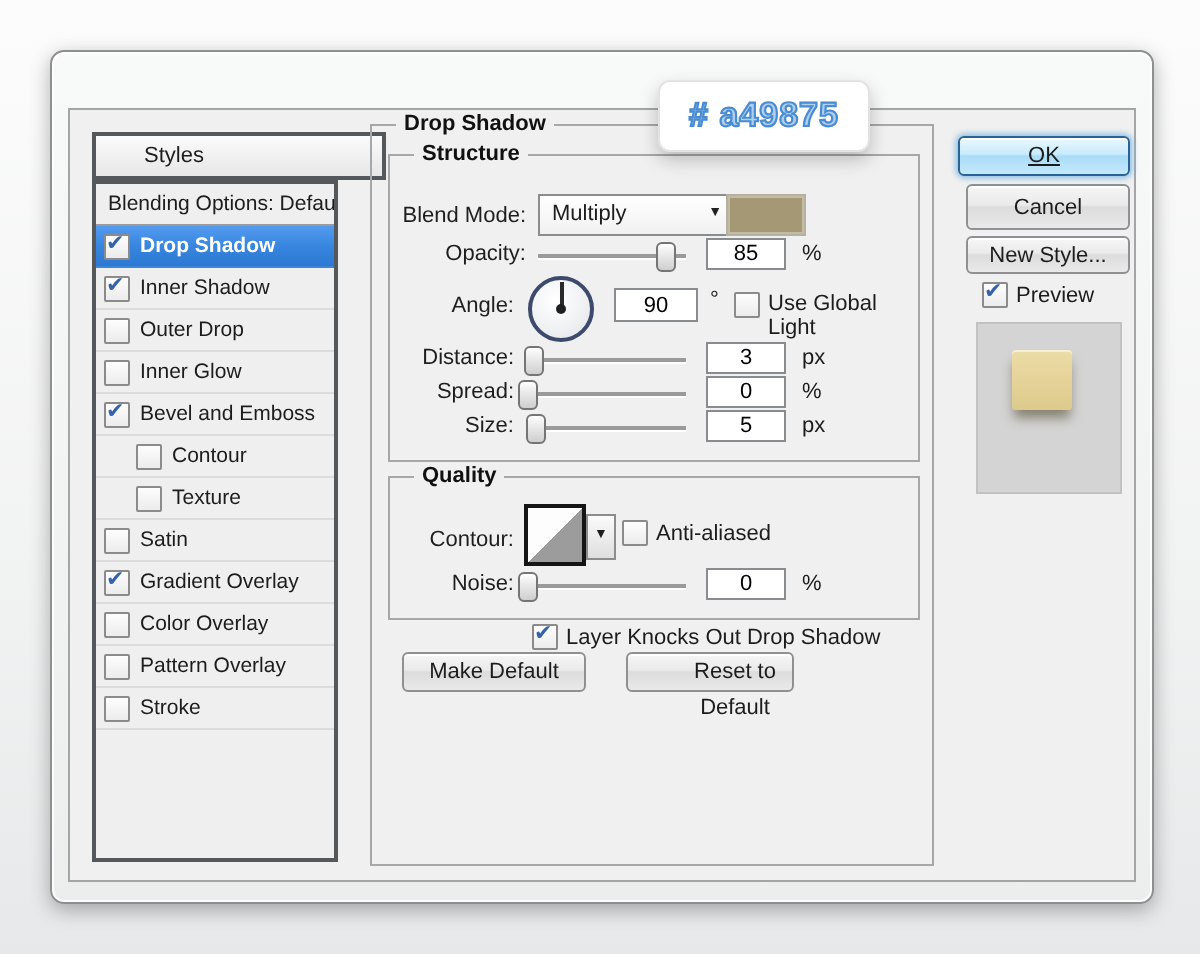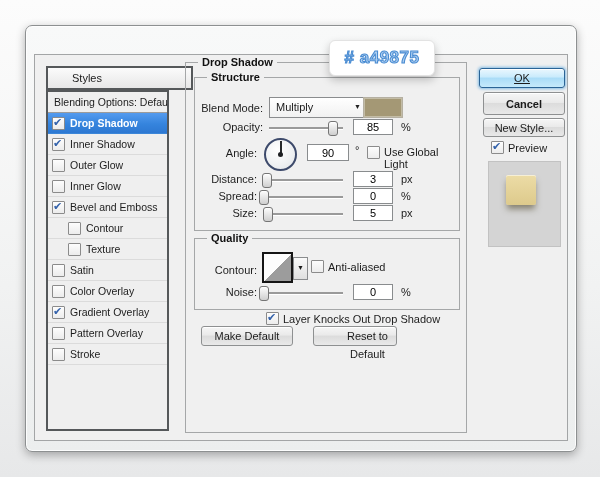--- a/index.html
+++ b/index.html
@@ -82,21 +82,21 @@
 
   
   .btn{position:absolute;height:20px;border:1px solid #8e9091;border-radius:3px;font-family:"Liberation Sans",sans-serif;font-size:11px;
     background:linear-gradient(180deg,#f6f6f6 0%,#eaeaea 45%,#dcdcdc 50%,#e9e9e9 100%);
     box-shadow:inset 0 1px 0 #fff;text-align:center;line-height:18px;color:#1c1c1c;cursor:pointer;padding:0;}
   .btn-make{left:15px;top:263px;width:92px;}
   .btn-reset{left:127px;top:263px;width:84px;padding-left:25px;}
   .btn-ok{left:444px;top:13px;width:86px;border:1px solid #2a6496;
     background:linear-gradient(180deg,#eaf7fe 0%,#c9ebfc 45%,#a9dcf7 50%,#c5e9fb 100%);
     box-shadow:0 0 3px 1px #86bce2, inset 0 1px 0 rgba(255,255,255,.9);text-decoration:underline;}
-  .btn-cancel{left:448px;top:37px;width:82px;height:23px;font-weight:bold;}
+  .btn-cancel{left:448px;top:37px;width:82px;height:23px;}
   .btn-newstyle{left:448px;top:63px;width:82px;height:19px;}
   .pv-check{position:absolute;left:456px;top:86px;}
   .pv-label{position:absolute;left:473px;top:87px;}
 
   .preview-panel{position:absolute;left:453px;top:106px;width:71px;height:84px;background:#d4d4d4;border:1px solid #c2c2c2;}
   .preview-square{position:absolute;left:17px;top:13px;width:30px;height:30px;border-radius:2px;
     box-shadow:0 5px 6px -1px rgba(70,60,30,.55), inset 0 1px 0 rgba(255,255,255,.55);}
 
   
   .tooltip{position:absolute;left:329px;top:40px;width:104px;height:34px;background:#fff;border:1px solid #e3e3e3;border-radius:6px;
@@ -123,21 +123,21 @@
           <div class="sb-item selected">
             <span class="cb checked"></span>
             <span class="sb-label">Drop Shadow</span>
           </div>
           <div class="sb-item">
             <span class="cb checked"></span>
             <span class="sb-label">Inner Shadow</span>
           </div>
           <div class="sb-item">
             <span class="cb"></span>
-            <span class="sb-label">Outer Glow</span>
+            <span class="sb-label">Outer Drop</span>
           </div>
           <div class="sb-item">
             <span class="cb"></span>
             <span class="sb-label">Inner Glow</span>
           </div>
           <div class="sb-item">
             <span class="cb checked"></span>
             <span class="sb-label">Bevel and Emboss</span>
           </div>
           <div class="sb-item indent">
@@ -146,26 +146,26 @@
           </div>
           <div class="sb-item indent">
             <span class="cb"></span>
             <span class="sb-label">Texture</span>
           </div>
           <div class="sb-item">
             <span class="cb"></span>
             <span class="sb-label">Satin</span>
           </div>
           <div class="sb-item">
+            <span class="cb checked"></span>
+            <span class="sb-label">Gradient Overlay</span>
+          </div>
+          <div class="sb-item">
             <span class="cb"></span>
             <span class="sb-label">Color Overlay</span>
-          </div>
-          <div class="sb-item">
-            <span class="cb checked"></span>
-            <span class="sb-label">Gradient Overlay</span>
           </div>
           <div class="sb-item">
             <span class="cb"></span>
             <span class="sb-label">Pattern Overlay</span>
           </div>
           <div class="sb-item">
             <span class="cb"></span>
             <span class="sb-label">Stroke</span>
           </div>
         </div>

